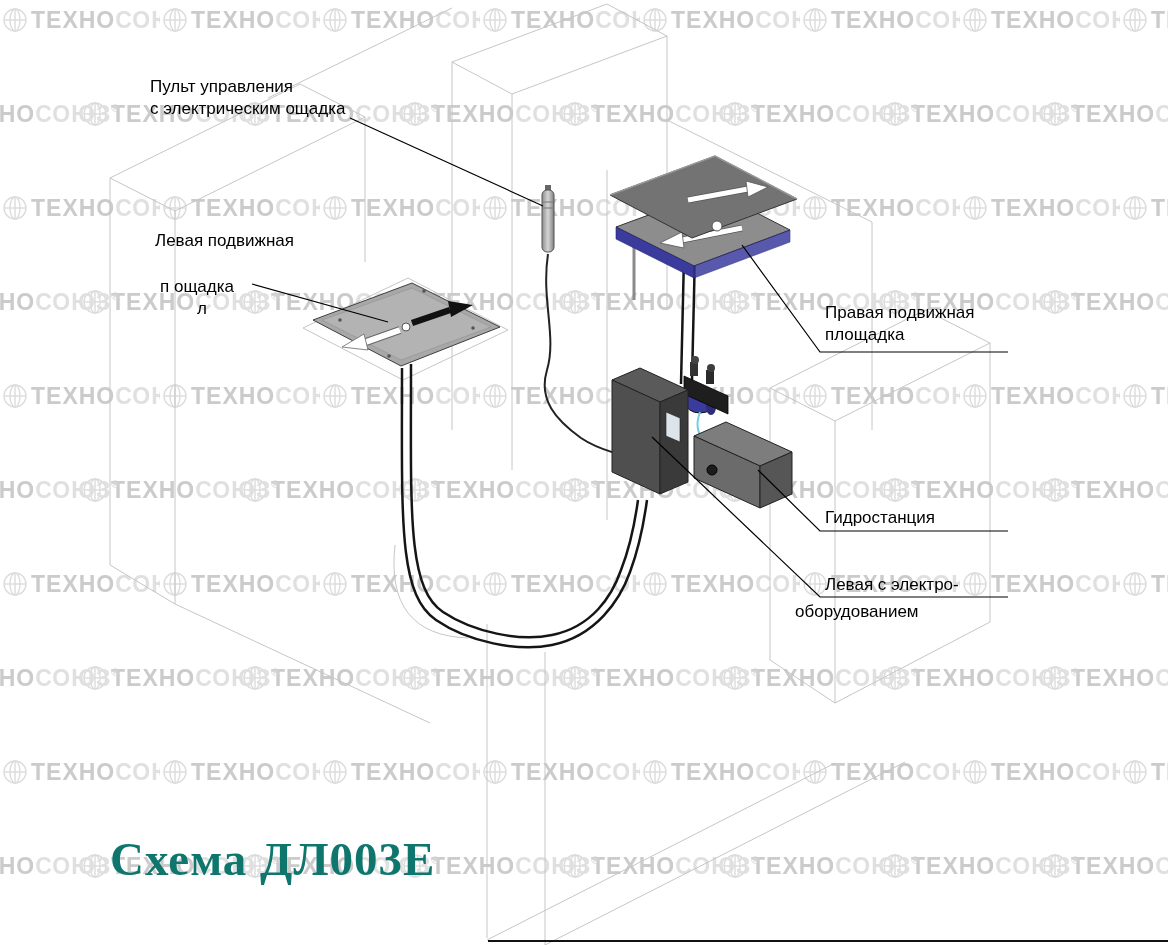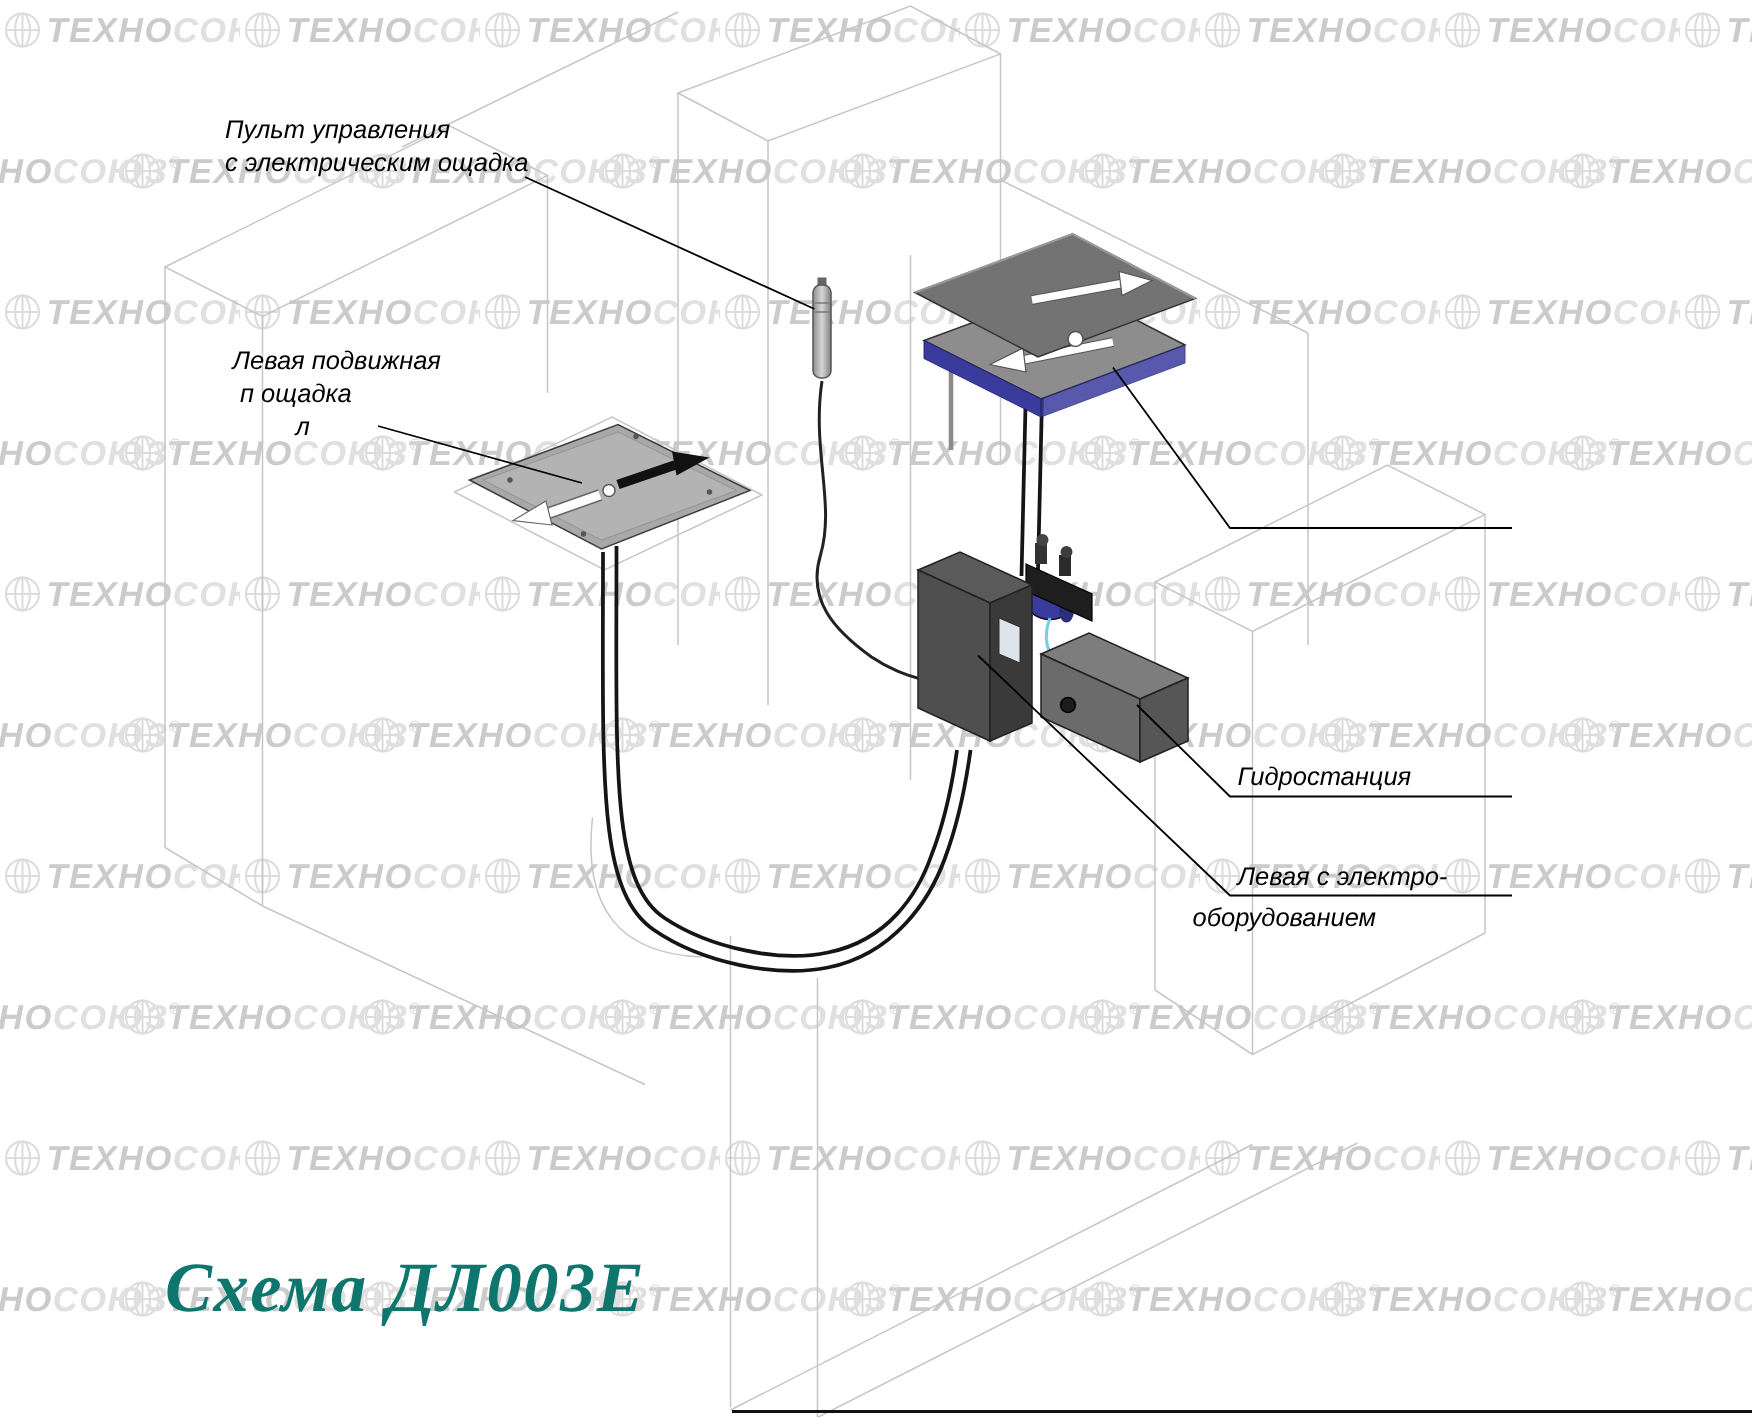--- a/index.html
+++ b/index.html
@@ -1,21 +1,21 @@
 <!DOCTYPE html>
 <html><head>
 <meta charset="utf-8">
 <style>
   html,body{margin:0;padding:0;background:#fff;}
   .stage{position:relative;width:1168px;height:945px;background:#ffffff;overflow:hidden;
-         font-family:"Liberation Sans",sans-serif;font-style:italic;}
+         font-family:"Liberation Sans",sans-serif;}
   .layer{position:absolute;left:0;top:0;}
   .label{position:absolute;font-size:17px;line-height:22px;color:#000;white-space:nowrap;z-index:30;}
   .label div{white-space:nowrap;}
-  .indent-small{margin-left:5px;}
+  .indent-small{margin-left:5px;margin-top:24px;}
   .indent-big{margin-left:42px;}
   .title{position:absolute;left:110px;top:832px;z-index:30;
          font-family:"Liberation Serif",serif;font-weight:700;font-size:47px;letter-spacing:1px;color:#0f766e;}
   .wm-text{font-family:"Liberation Sans",sans-serif;font-weight:700;font-size:23px;letter-spacing:1px;}
   svg{display:block;}
 </style>
 </head>
 <body>
 
 <div class="stage">
@@ -180,20 +180,24 @@
     <div>Пульт управления</div>
     <div>с электрическим ощадка</div>
   </div>
 
   <div class="label" style="left:155px;top:230px">
     <div>Левая подвижная</div>
     <div class="indent-small">п  ощадка</div>
     <div class="indent-big">л</div>
   </div>
 
+  <div class="label" style="left:825px;top:302px">
+    <div>Правая подвижная</div>
+    <div>площадка</div>
+  </div>
 
   <div class="label" style="left:825px;top:507px">
     <div>Гидростанция</div>
   </div>
 
   <div class="label" style="left:825px;top:574px">
     <div>Левая с электро-</div>
   </div>
   <div class="label" style="left:795px;top:601px">
     <div>оборудованием</div>

